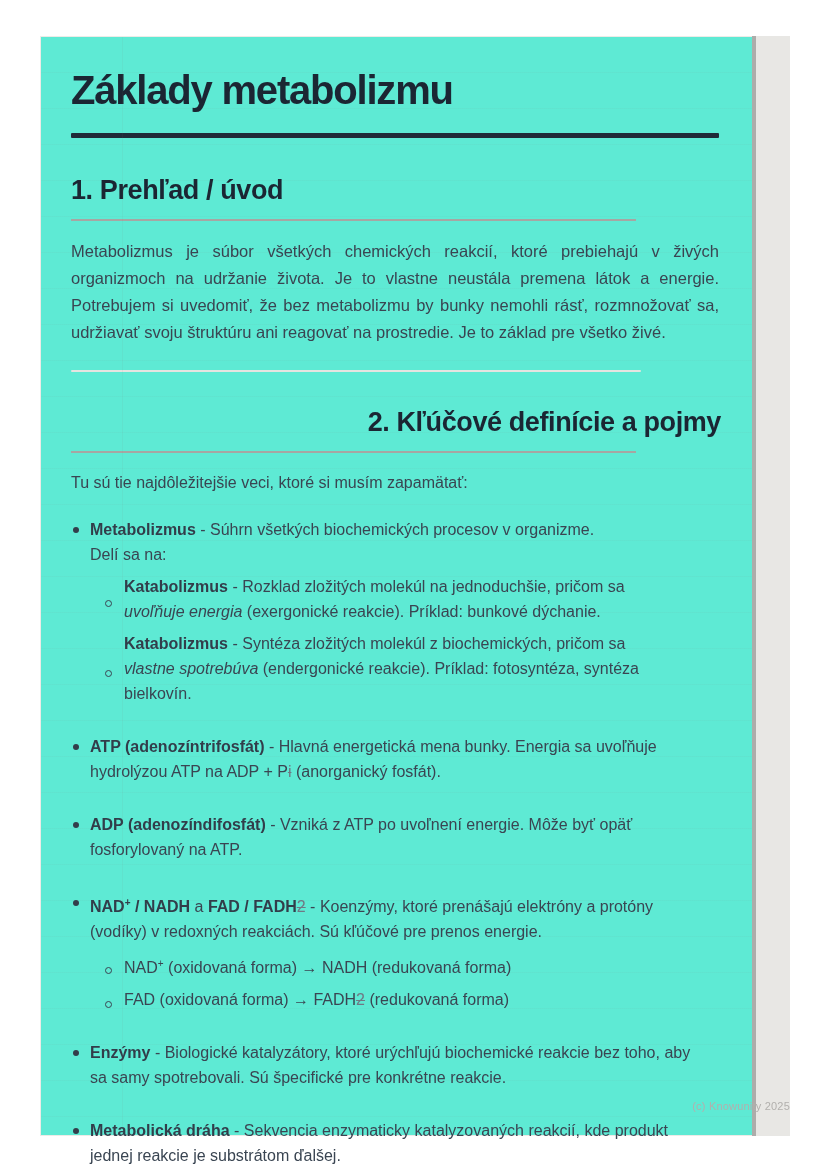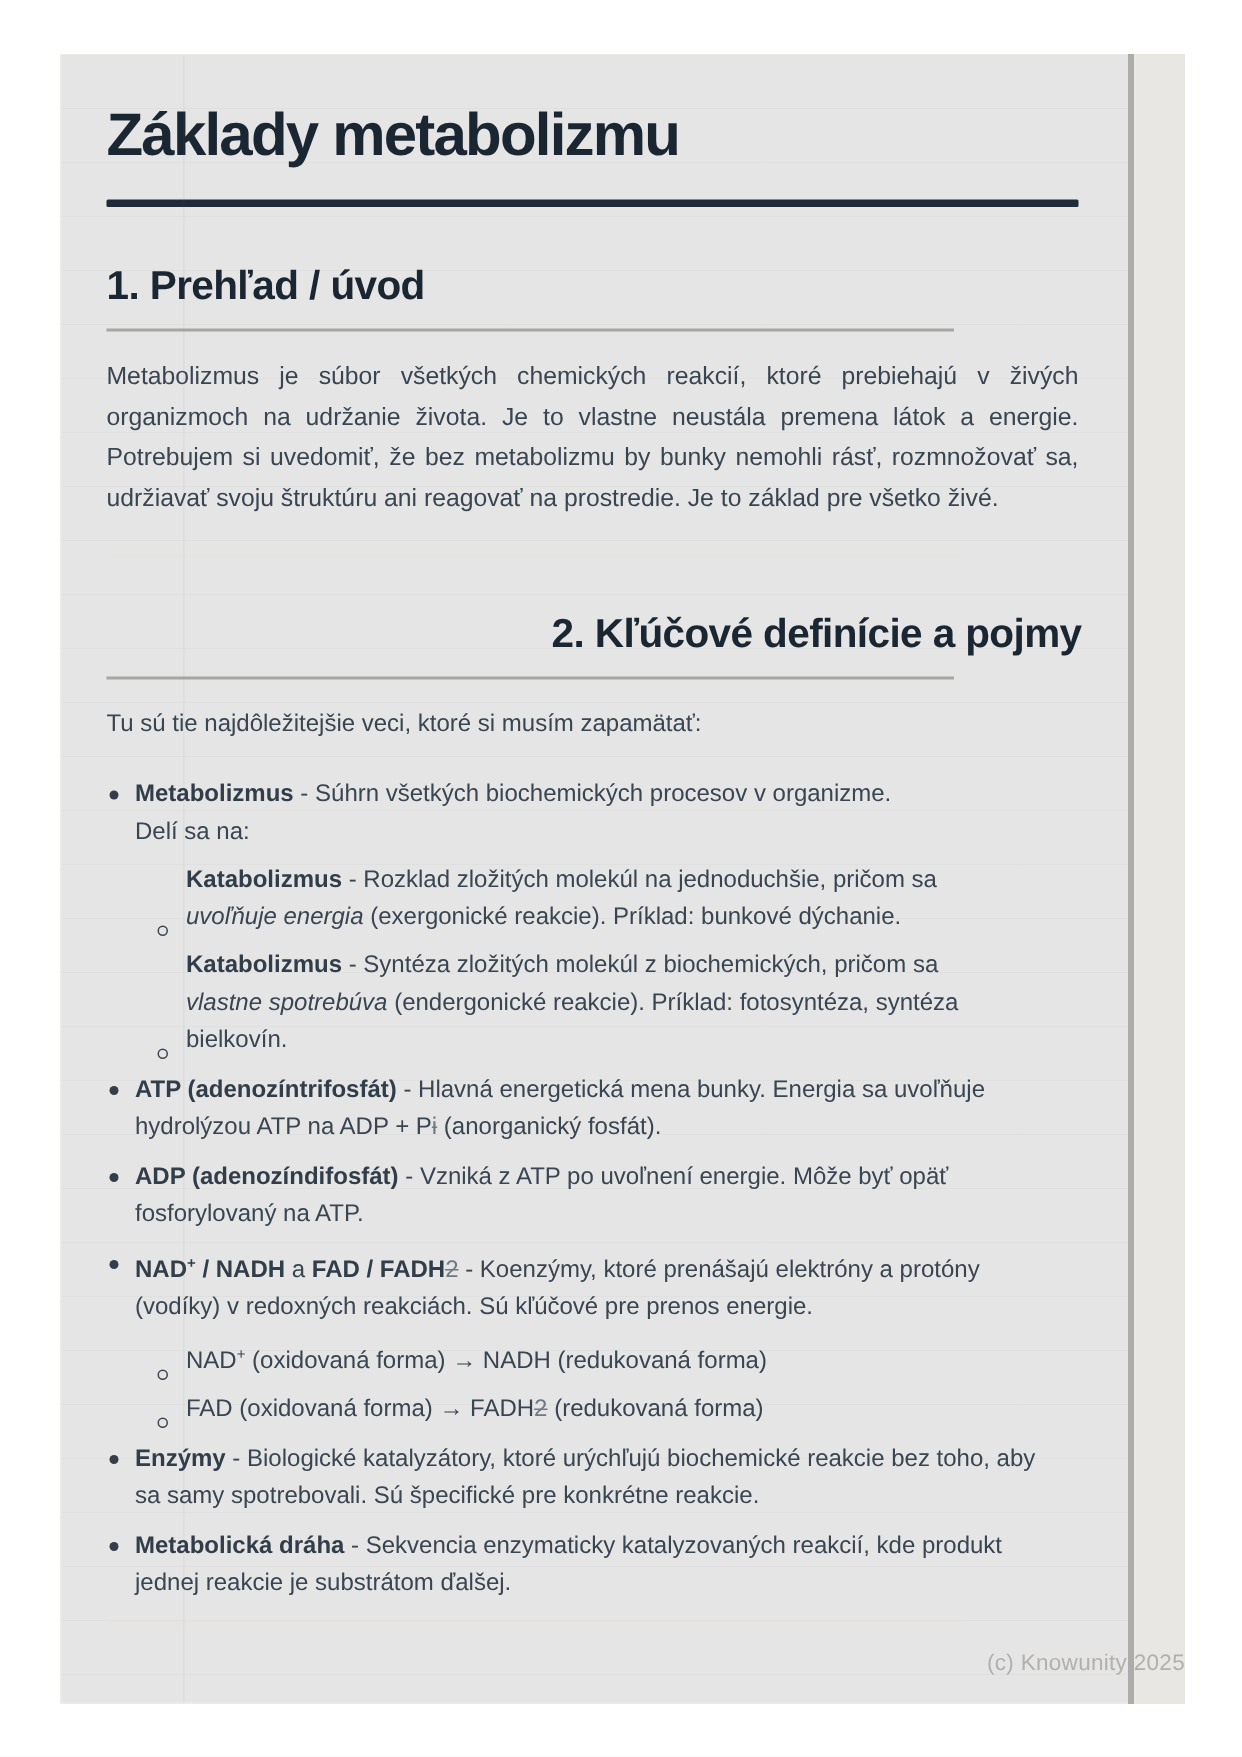--- a/index.html
+++ b/index.html
@@ -7,21 +7,21 @@
     width: 828px; height: 1171px;
     background: #ffffff;
     font-family: "Liberation Sans", sans-serif;
     overflow: hidden;
     position: relative;
   }
   .page-card {
     position: absolute;
     left: 40px; top: 36px;
     width: 712px; height: 1100px;
-    background: #e5e5e5;
+    background: #5eead4;
     border: 1px solid #edebe7;
     border-right: none;
   }
   
   .page-card::before {
     content: "";
     position: absolute; inset: 0;
     background: repeating-linear-gradient(
       to bottom,
       transparent 0, transparent 35px,
@@ -89,21 +89,21 @@
     border-radius: 1px;
   }
   .intro-line {
     margin-top: 17px;
     font-size: 16px;
     line-height: 25px;
     color: #3a4552;
   }
   .def-list { margin-top: 22px; width: 650px; }
   .def-item {
-    margin-top: 8px;
+    margin-top: 28px;
     display: flex;
     align-items: flex-start;
   }
   .def-item:first-child { margin-top: 0; }
   .bullet-dot {
     flex: 0 0 auto;
     width: 6px; height: 6px;
     border-radius: 50%;
     background: #333e4b;
     margin: 10px 11px 0 2px;
@@ -117,36 +117,36 @@
     margin: 9px 12px 0 34px;
   }
   .li-text {
     font-size: 16px;
     line-height: 25px;
     color: #3a4552;
     white-space: pre-wrap;
   }
   .def-item > .li-text { max-width: 612px; }
   .sub-item > .li-text { max-width: 524px; }
-  .sub-item { margin-top: 7px; display: flex; align-items: flex-end; }
+  .sub-item { margin-top: 7px; display: flex; align-items: center; }
   .seg-b { font-weight: 700; color: #323d4a; }
   .seg-i { font-style: italic; }
   .seg-sup { font-size: 10px; vertical-align: 6px; }
   .seg-strike { text-decoration: line-through; color: #707884; }
   .bottom-divider {
     width: 570px; height: 2px;
     background: #e5e4e0;
     margin-top: 13px;
     border-radius: 1px;
   }
   .page-footer {
     position: absolute;
     top: 1100px;
     right: 38px;
-    font-size: 15px;
+    font-size: 11px;
     letter-spacing: 0.2px;
     color: #b2b0ad;
     z-index: 5;
     text-align: center;
   }
 </style>
 </head>
 <body>
 
 <div class="page-card">

